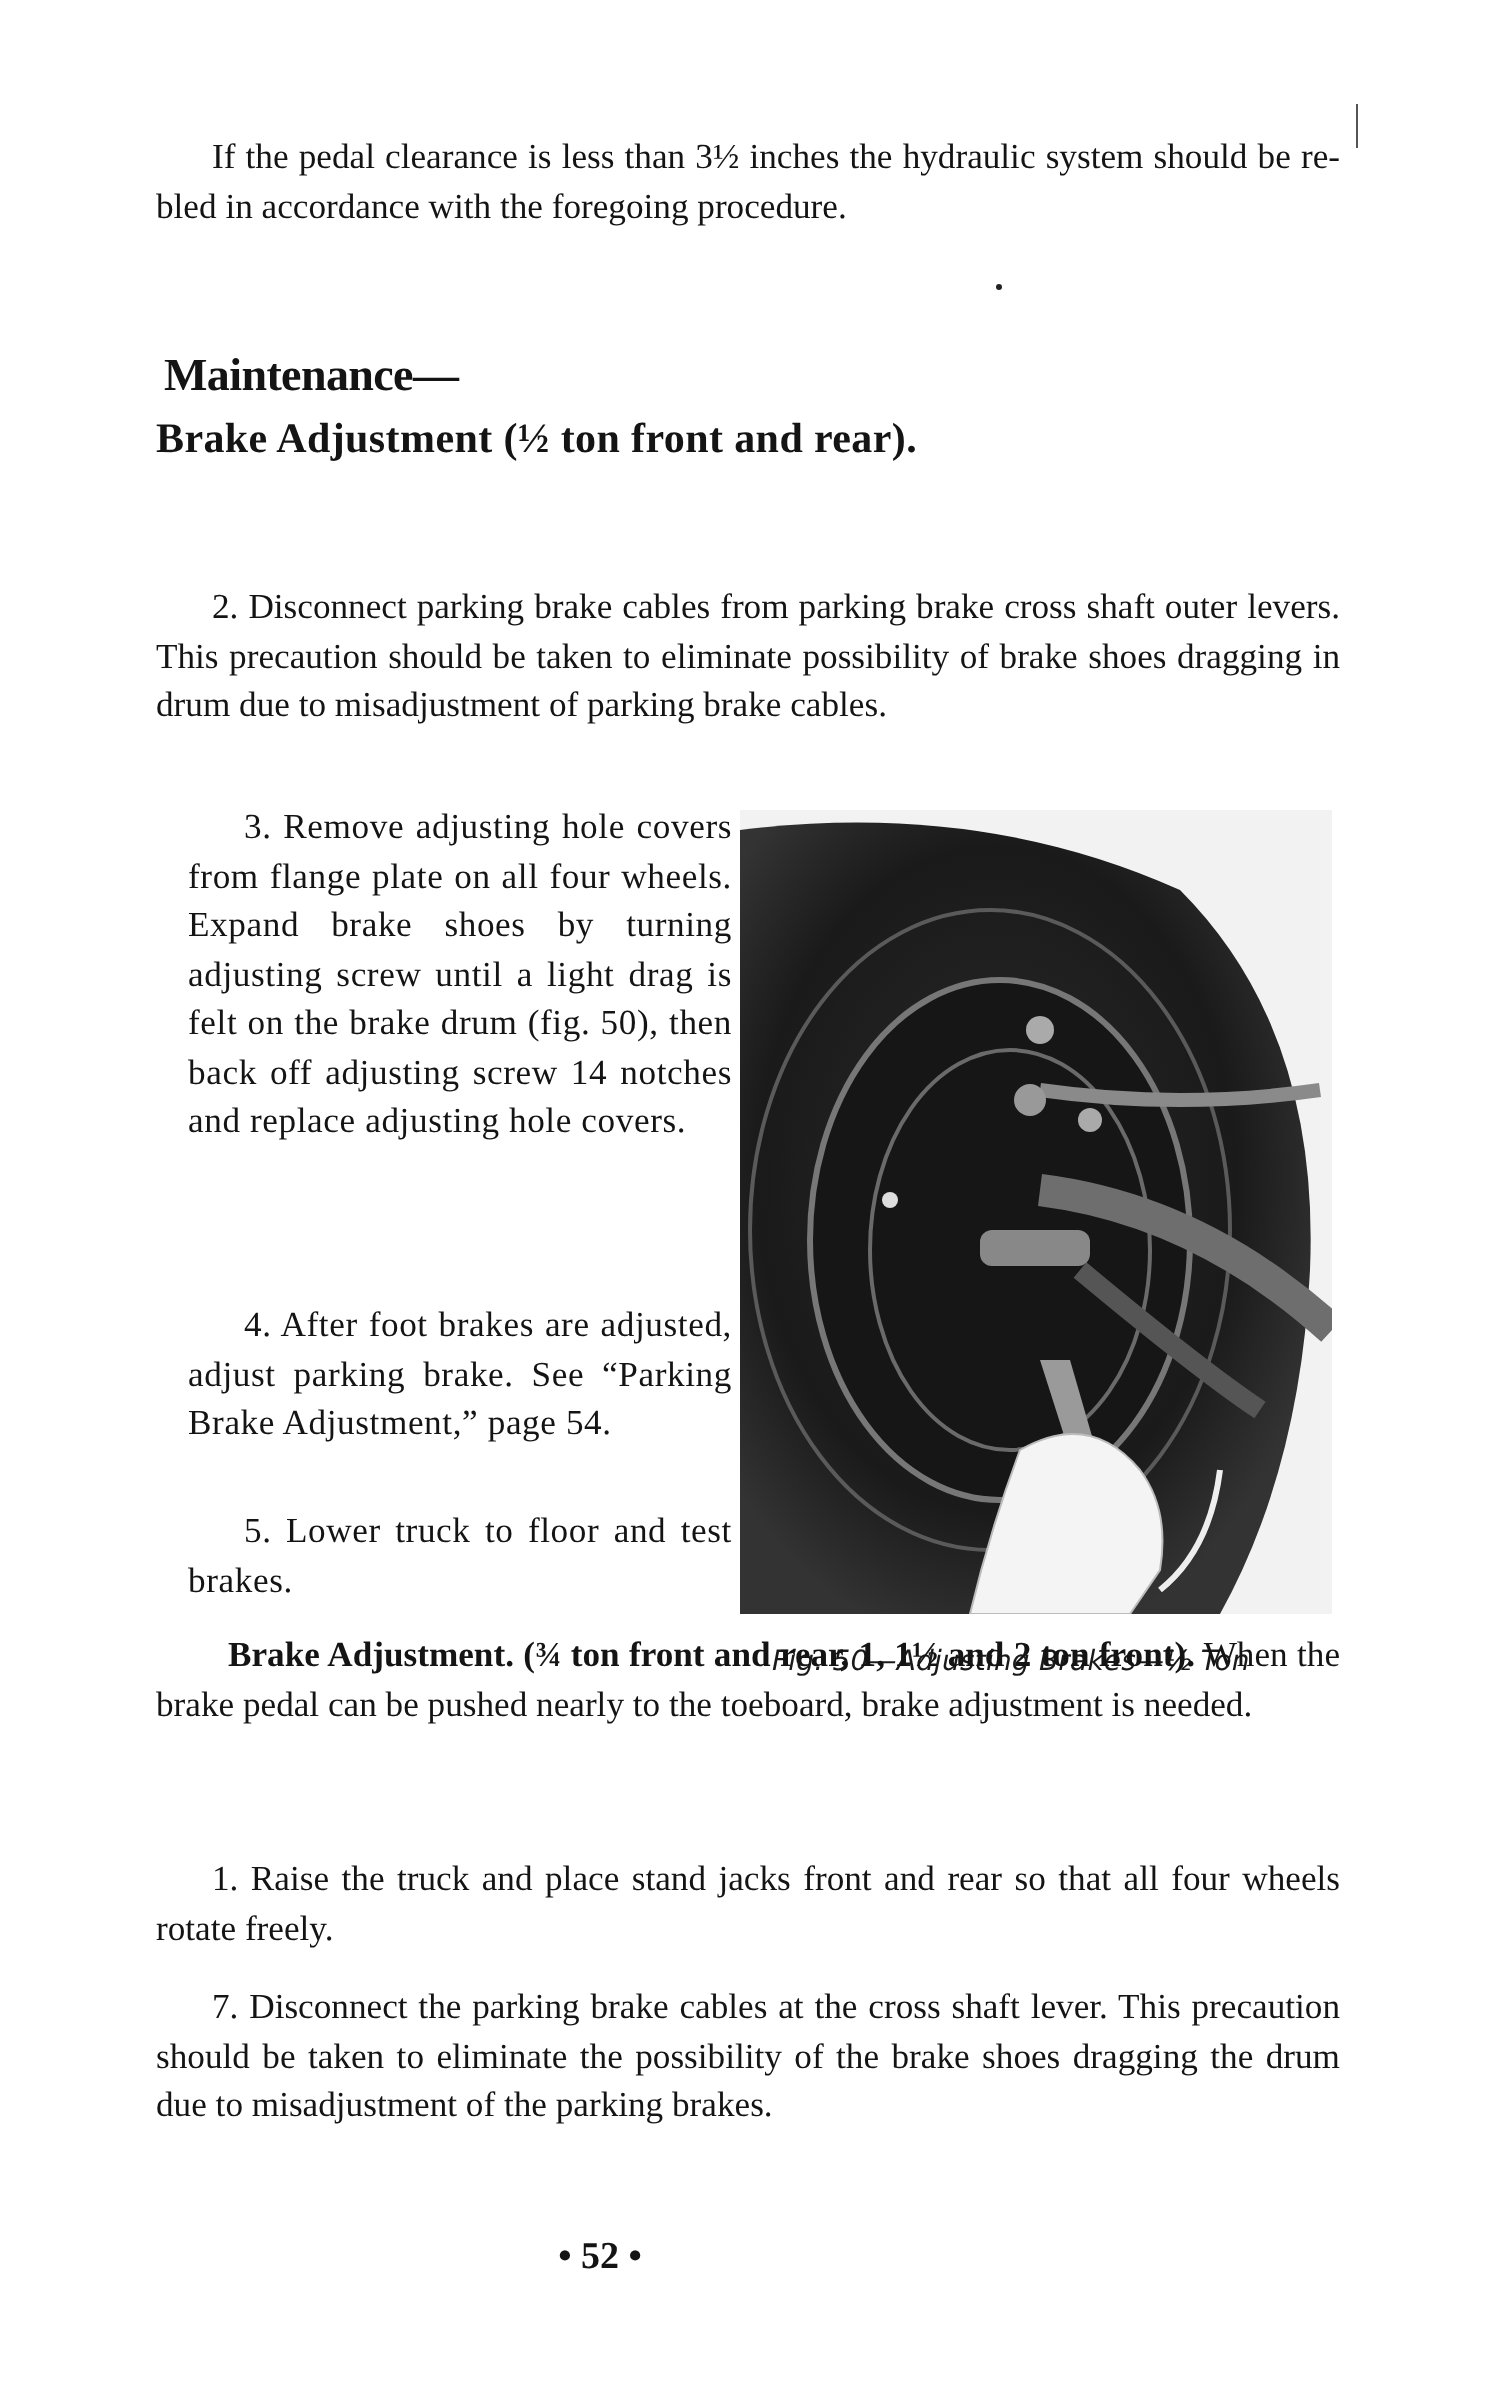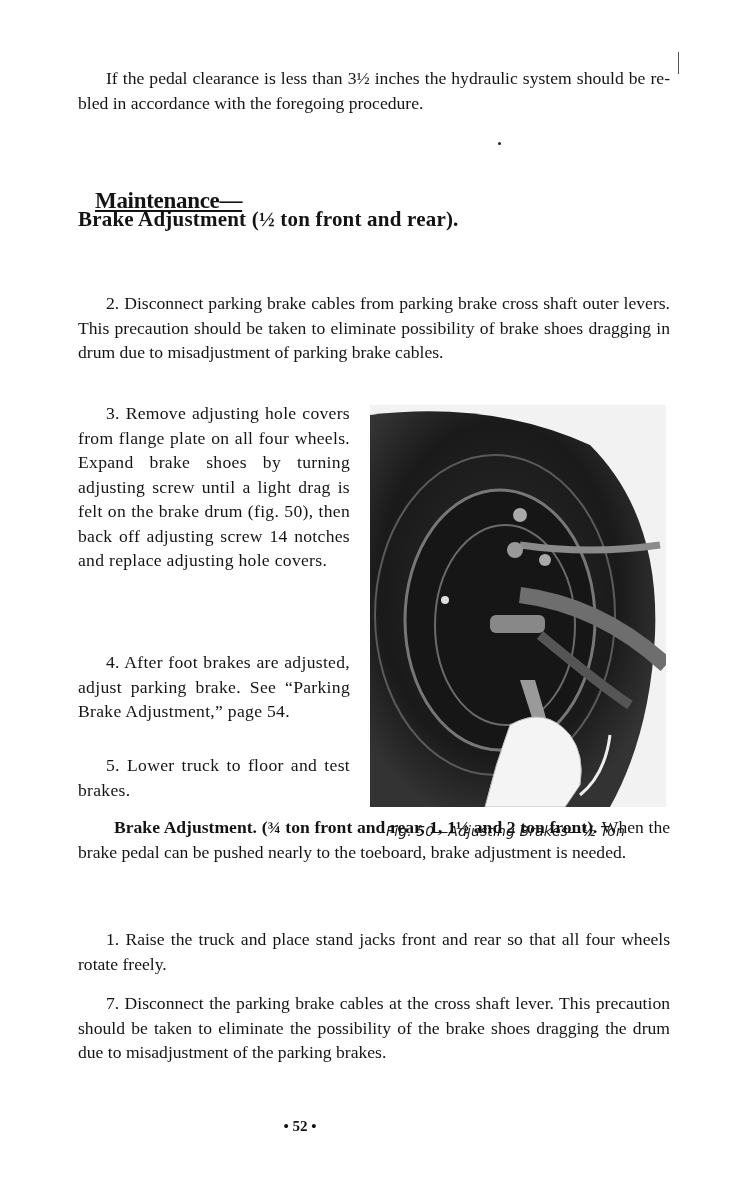--- a/index.html
+++ b/index.html
@@ -6,33 +6,33 @@
     body {
       width: 750px; height: 1195px; background: #ffffff; position: relative; overflow: hidden;
       font-family: "Liberation Serif", "DejaVu Serif", serif; color: #141414;
     }
     .page { position: absolute; left: 0; top: 0; width: 750px; height: 1195px; }
     .p {
       position: absolute; left: 78px; width: 592px; font-size: 17.6px; line-height: 24.5px;
       text-align: justify; margin: 0;
     }
     .indent { text-indent: 28px; }
-    .narrow { width: 272px; letter-spacing: 0.3px; }
+    .narrow { width: 272px; letter-spacing: 0.3px; margin-left: 16px; }
     .h-main { position: absolute; left: 78px; top: 171px; font-size: 23px; font-weight: bold;
-      font-family: "Liberation Serif", serif; letter-spacing: -0.3px; margin: 17px; text-decoration: underline; }
+      font-family: "Liberation Serif", serif; letter-spacing: -0.3px; margin: 4px; }
     .h-sub { position: absolute; left: 78px; top: 207px; font-size: 21px; font-weight: bold; margin: 0; letter-spacing: 0.2px; }
     .b { font-weight: bold; margin-left: 36px; }
     .margin-mark { position: absolute; left: 678px; top: 52px; width: 1px; height: 22px; background: #555; }
     .dot { position: absolute; width: 3px; height: 3px; background: #222; border-radius: 50%; }
     .photo { position: absolute; left: 370px; top: 405px; width: 296px; height: 402px; overflow: hidden; }
     .caption {
       position: absolute; left: 386px; top: 823px; font-family: "DejaVu Sans", sans-serif;
       font-style: italic; font-weight: normal; font-size: 14px; letter-spacing: 0.1px; color: #1a1a1a;
     }
-    .page-num { position: absolute; left: 0; width: 600px; top: 1118px; text-align: center; font-size: 15px; font-weight: bold; }
+    .page-num { position: absolute; left: 0; width: 600px; top: 1118px; text-align: center; font-size: 19px; font-weight: bold; }
   </style>
 </head>
 <body>
 
 <div class="page">
 
   <div class="margin-mark"></div>
 
   <p class="p indent" style="top:66px;">If the pedal clearance is less than 3½ inches the hydraulic system should be re-bled in accordance with the foregoing procedure.</p>
 

